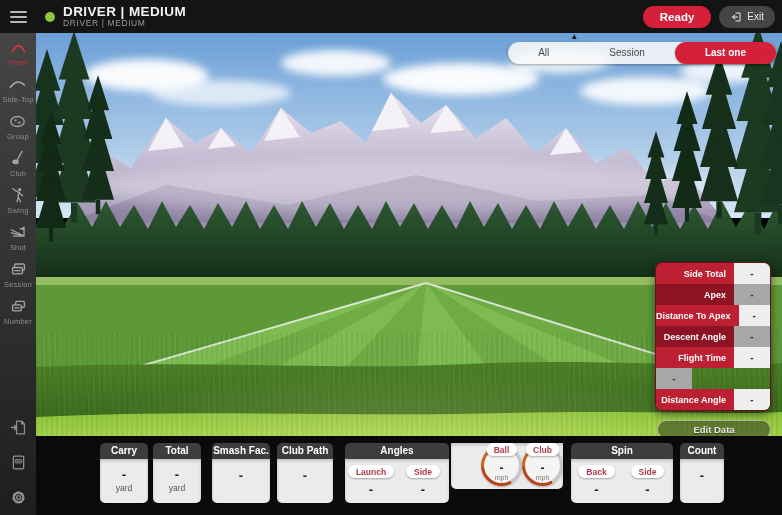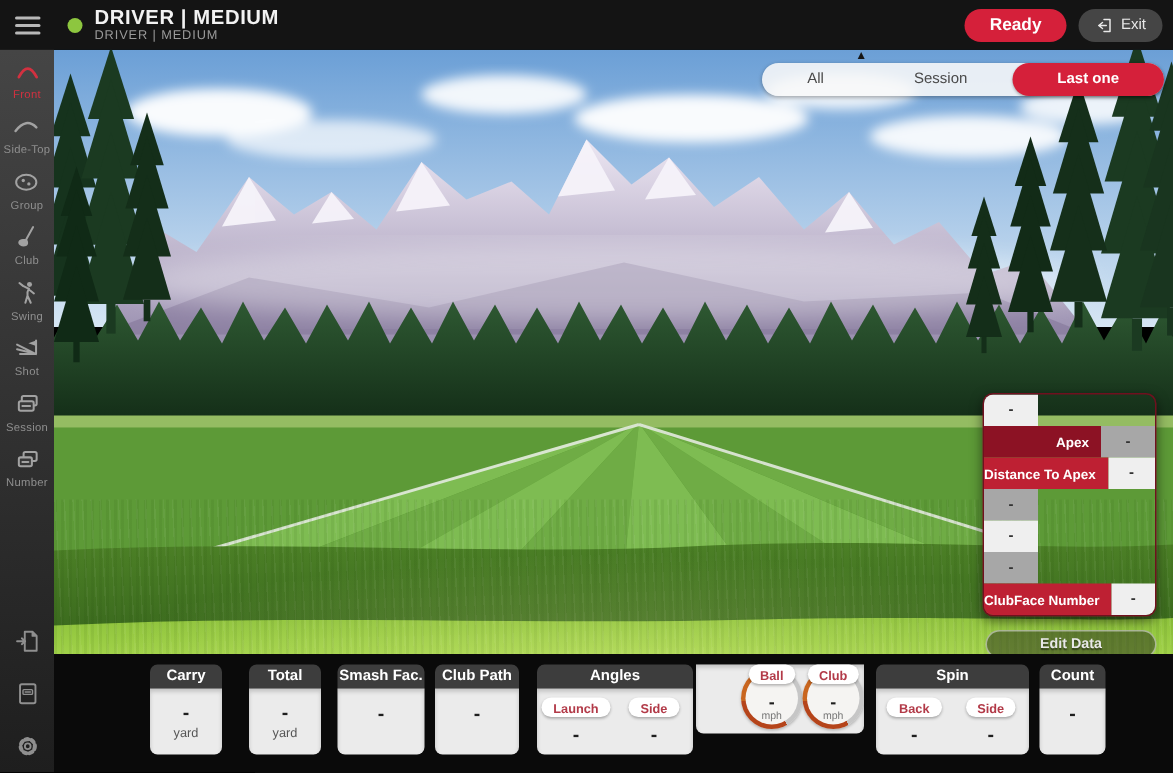--- a/index.html
+++ b/index.html
@@ -296,50 +296,53 @@
 
       <div class="filterbar">
         <div class="collapse">▲</div>
         <div class="fopt">All</div>
         <div class="fopt">Session</div>
         <div class="fopt sel">Last one</div>
       </div>
 
       <div class="shot-panel">
         <div class="prow odd">
+          <div class="plabel">Side Total</div>
           <div class="pval">-</div>
         </div>
         <div class="prow even">
           <div class="plabel">Apex</div>
           <div class="pval">-</div>
         </div>
         <div class="prow odd">
           <div class="plabel">Distance To Apex</div>
           <div class="pval">-</div>
         </div>
         <div class="prow even">
+          <div class="plabel">Descent Angle</div>
           <div class="pval">-</div>
         </div>
         <div class="prow odd">
+          <div class="plabel">Flight Time</div>
           <div class="pval">-</div>
         </div>
         <div class="prow even">
           <div class="pval">-</div>
         </div>
         <div class="prow odd">
-          <div class="plabel">ClubFace Number</div>
+          <div class="plabel">Distance Angle</div>
           <div class="pval">-</div>
         </div>
       </div>
       <button class="edit-btn">Edit Data</button>
     </div>
 
     <div class="bottombar">
 
-      <div class="card" style="width:48px;margin-right:18px;">
+      <div class="card" style="width:48px;margin-right:5px;">
         <div class="card-h">Carry</div>
         <div class="card-b single">
           <div class="val">-</div>
           <div class="unit">yard</div>
         </div>
       </div>
 
       <div class="card" style="width:48px;margin-right:11px;">
         <div class="card-h">Total</div>
         <div class="card-b single">

